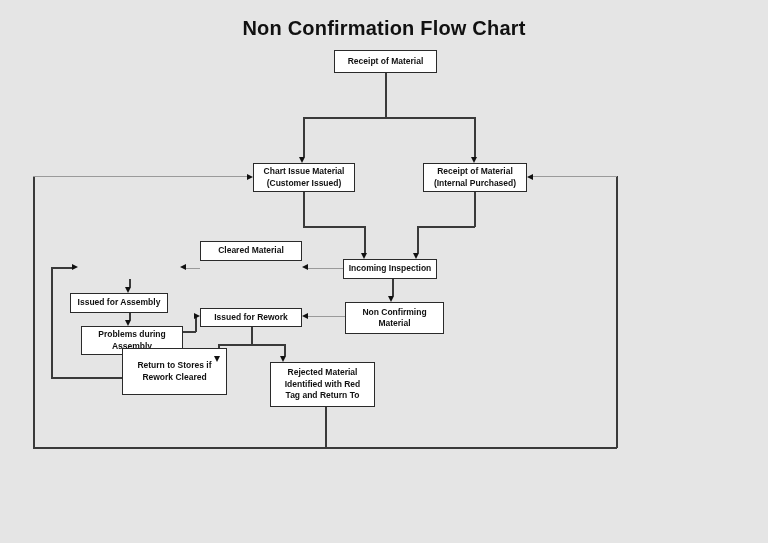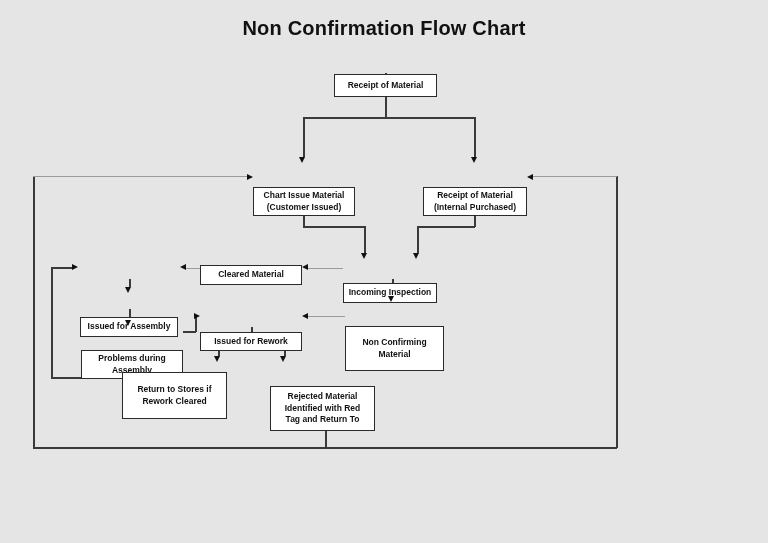--- a/index.html
+++ b/index.html
@@ -9,21 +9,21 @@
   }
   .title{
     position:absolute;left:0;top:17px;width:768px;text-align:center;
     font-size:20px;font-weight:bold;color:#111;letter-spacing:.2px;
   }
   .node{
     position:absolute;box-sizing:border-box;background:#fff;
     border:1.5px solid #2a2a2a;
     display:flex;align-items:center;justify-content:center;text-align:center;
     font-size:8.5px;font-weight:bold;color:#111;line-height:1.35;
-    white-space:pre-line;z-index:2;margin-top:24px;
+    white-space:pre-line;z-index:2;
   }
   .ln{position:absolute;background:#3a3a3a;z-index:1;}
   .v{width:1.5px;}
   .h{height:1.5px;}
   .lt{background:#9a9a9a;}
   .lt.h{height:1px;}
   .ar{position:absolute;width:0;height:0;z-index:3;}
   .ad{border-left:3.5px solid transparent;border-right:3.5px solid transparent;border-top:6px solid #111;}
   .al{border-top:3.5px solid transparent;border-bottom:3.5px solid transparent;border-right:6px solid #111;}
   .arr{border-top:3.5px solid transparent;border-bottom:3.5px solid transparent;border-left:6px solid #111;}
@@ -35,25 +35,25 @@
 
   <div class="title">Non Confirmation Flow Chart</div>
 
   <div class="node" style="left:334px;top:50px;width:103px;height:23px">Receipt of Material</div>
   <div class="node" style="left:253px;top:163px;width:102px;height:29px">Chart Issue Material
 (Customer Issued)</div>
   <div class="node" style="left:423px;top:163px;width:104px;height:29px">Receipt of Material
 (Internal Purchased)</div>
   <div class="node" style="left:343px;top:259px;width:94px;height:20px">Incoming Inspection</div>
   <div class="node" style="left:200px;top:241px;width:102px;height:20px">Cleared Material</div>
-  <div class="node" style="left:80px;top:293px;width:98px;height:20px">Issued for Assembly</div>
+  <div class="node" style="left:70px;top:293px;width:98px;height:20px">Issued for Assembly</div>
   <div class="node" style="left:81px;top:326px;width:102px;height:29px">Problems during
 Assembly</div>
   <div class="node" style="left:200px;top:308px;width:102px;height:19px">Issued for Rework</div>
-  <div class="node" style="left:345px;top:302px;width:99px;height:45px">Non Confirming
+  <div class="node" style="left:345px;top:302px;width:99px;height:32px">Non Confirming
 Material</div>
   <div class="node" style="left:122px;top:348px;width:105px;height:47px">Return to Stores if
 Rework Cleared</div>
   <div class="node" style="left:270px;top:362px;width:105px;height:45px">Rejected Material
 Identified with Red
 Tag and Return To</div>
 
   <div class="ln v" style="left:385px;top:73px;height:45px"></div>
   <div class="ln h" style="left:303px;top:117px;width:173px"></div>
   <div class="ln v" style="left:303px;top:117px;height:40px"></div>

